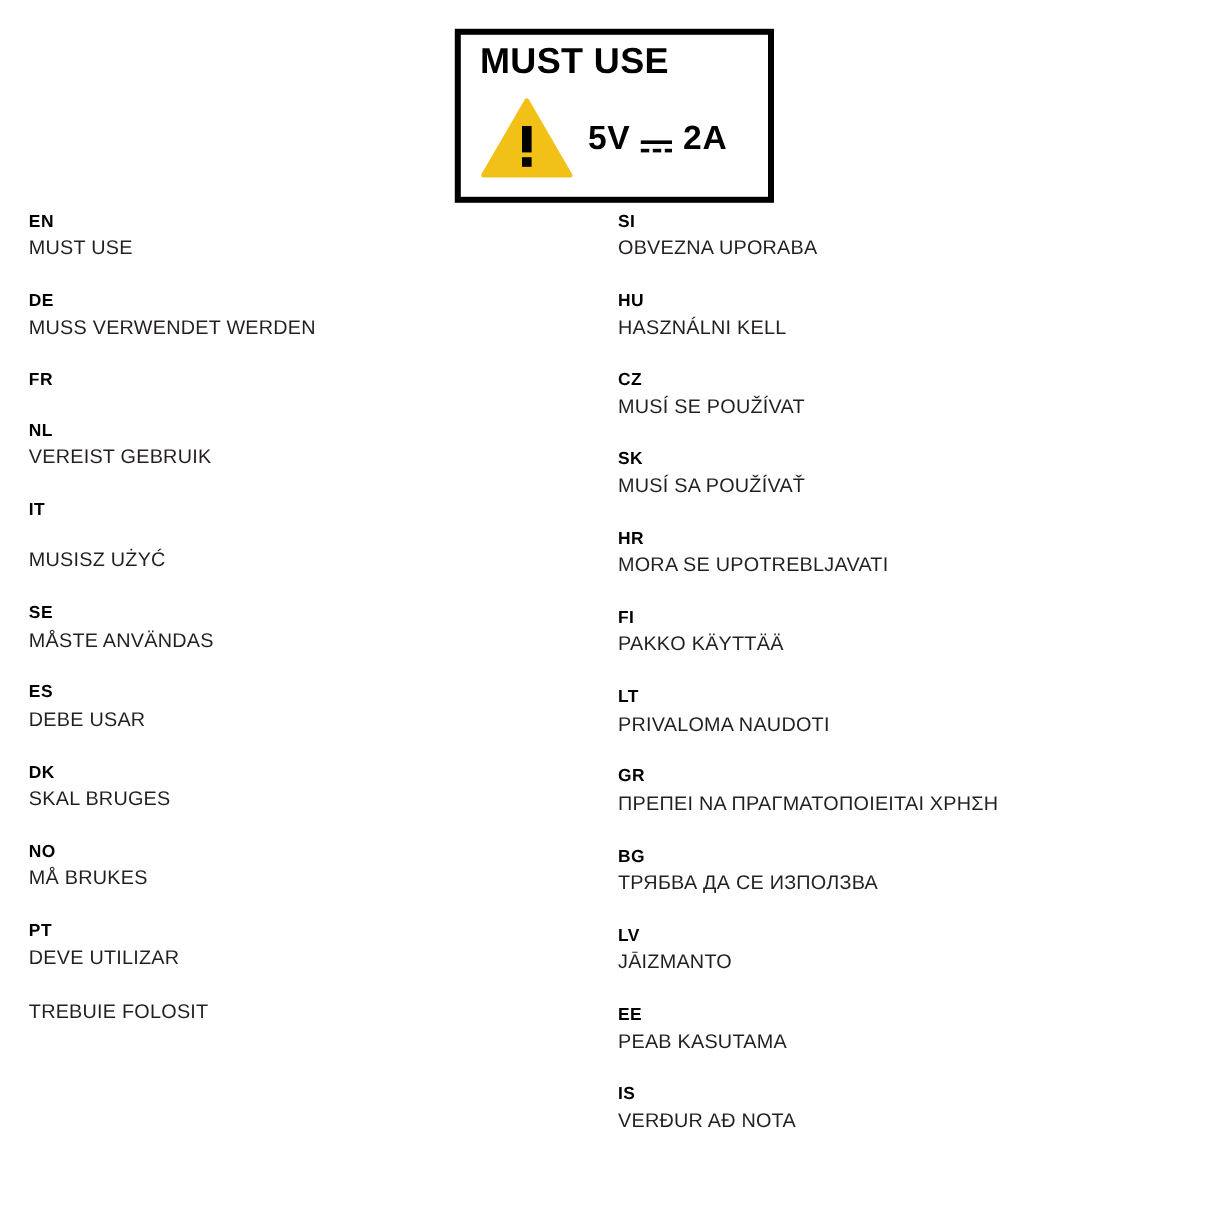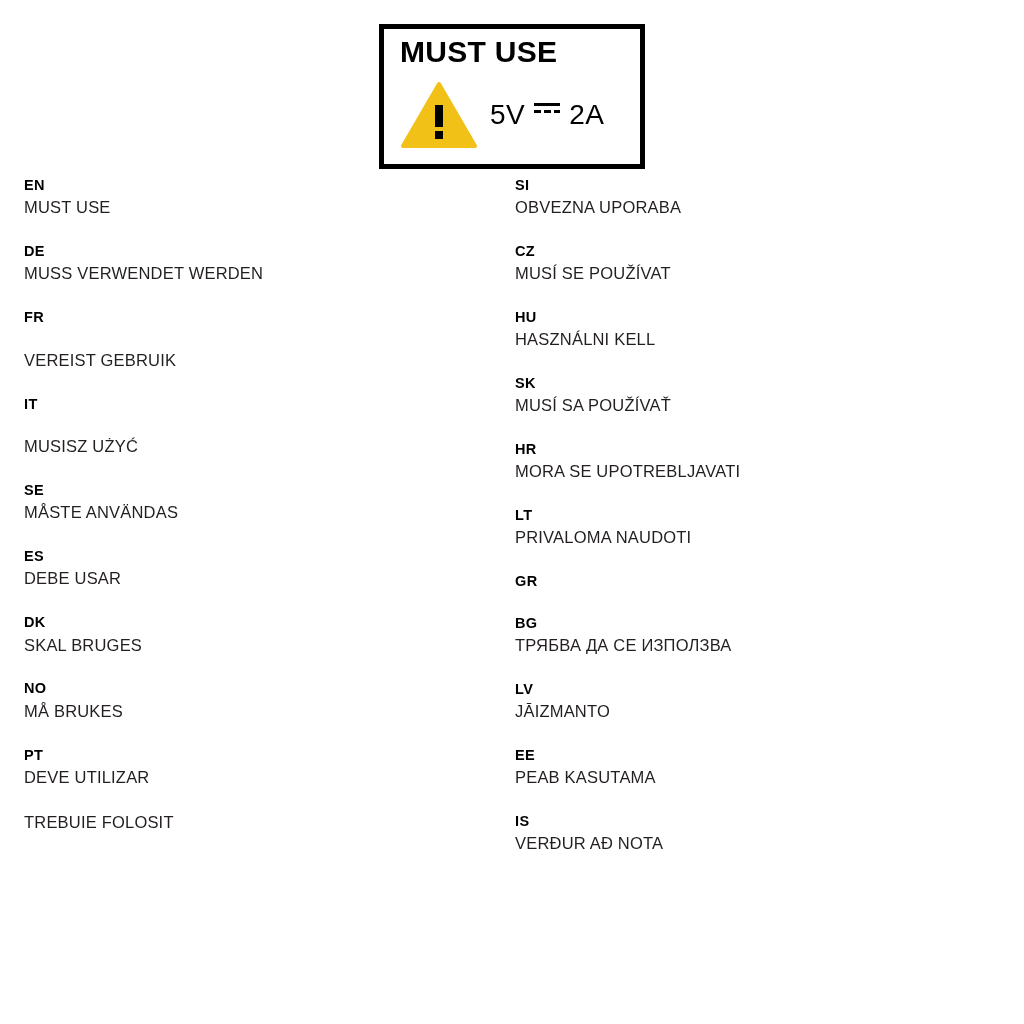--- a/index.html
+++ b/index.html
@@ -45,26 +45,26 @@
     align-items: center;
     gap: 12px;
   }
   .warn-triangle {
     width: 78px;
     height: 68px;
     display: block;
   }
   .label-spec {
     font-size: 28px;
-    font-weight: 400;
+    font-weight: 700;
     color: #000000;
     white-space: nowrap;
     letter-spacing: 0.5px;
     display: flex;
-    align-items: flex-start;
+    align-items: flex-end;
     gap: 9px;
   }
   .dc-symbol {
     display: inline-block;
     width: 26px;
     position: relative;
     height: 18px;
   }
   .dc-symbol i {
     position: absolute;
@@ -164,20 +164,21 @@
       <div class="entry-text">MUST USE</div>
     </div>
     <div class="entry">
       <div class="entry-code">DE</div>
       <div class="entry-text">MUSS VERWENDET WERDEN</div>
     </div>
     <div class="entry">
       <div class="entry-code">FR</div>
     </div>
     <div class="entry">
+      <div class="entry-code">NL</div>
       <div class="entry-text">VEREIST GEBRUIK</div>
     </div>
     <div class="entry">
       <div class="entry-code">IT</div>
     </div>
     <div class="entry">
       <div class="entry-text">MUSISZ UŻYĆ</div>
     </div>
     <div class="entry">
       <div class="entry-code">SE</div>
@@ -203,41 +204,46 @@
       <div class="entry-text">TREBUIE FOLOSIT</div>
     </div>
   </div>
 
   <div class="col col-right">
     <div class="entry">
       <div class="entry-code">SI</div>
       <div class="entry-text">OBVEZNA UPORABA</div>
     </div>
     <div class="entry">
+      <div class="entry-code">HU</div>
+      <div class="entry-text">HASZNÁLNI KELL</div>
+    </div>
+    <div class="entry">
       <div class="entry-code">CZ</div>
       <div class="entry-text">MUSÍ SE POUŽÍVAT</div>
     </div>
     <div class="entry">
-      <div class="entry-code">HU</div>
-      <div class="entry-text">HASZNÁLNI KELL</div>
-    </div>
-    <div class="entry">
       <div class="entry-code">SK</div>
       <div class="entry-text">MUSÍ SA POUŽÍVAŤ</div>
     </div>
     <div class="entry">
       <div class="entry-code">HR</div>
       <div class="entry-text">MORA SE UPOTREBLJAVATI</div>
     </div>
     <div class="entry">
+      <div class="entry-code">FI</div>
+      <div class="entry-text">PAKKO KÄYTTÄÄ</div>
+    </div>
+    <div class="entry">
       <div class="entry-code">LT</div>
       <div class="entry-text">PRIVALOMA NAUDOTI</div>
     </div>
     <div class="entry">
       <div class="entry-code">GR</div>
+      <div class="entry-text">ΠΡΕΠΕΙ ΝΑ ΠΡΑΓΜΑΤΟΠΟΙΕΙΤΑΙ ΧΡΗΣΗ</div>
     </div>
     <div class="entry">
       <div class="entry-code">BG</div>
       <div class="entry-text">ТРЯБВА ДА СЕ ИЗПОЛЗВА</div>
     </div>
     <div class="entry">
       <div class="entry-code">LV</div>
       <div class="entry-text">JĀIZMANTO</div>
     </div>
     <div class="entry">

